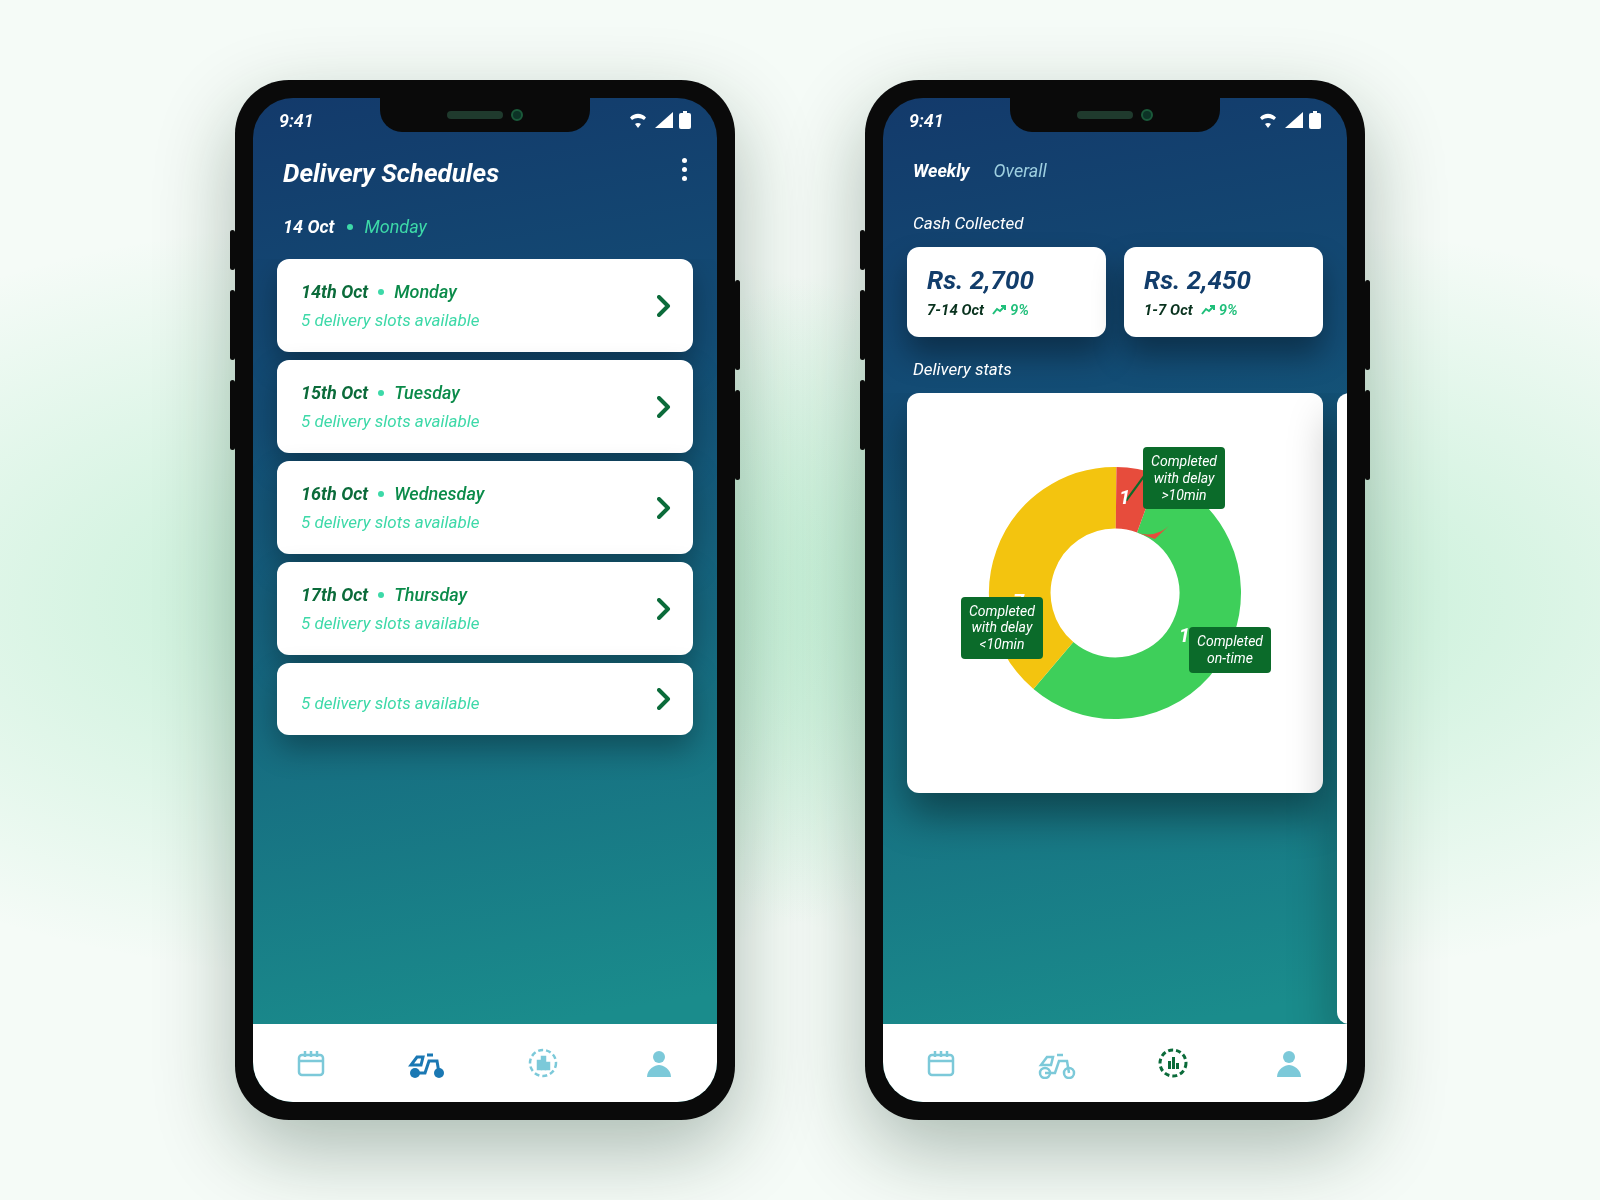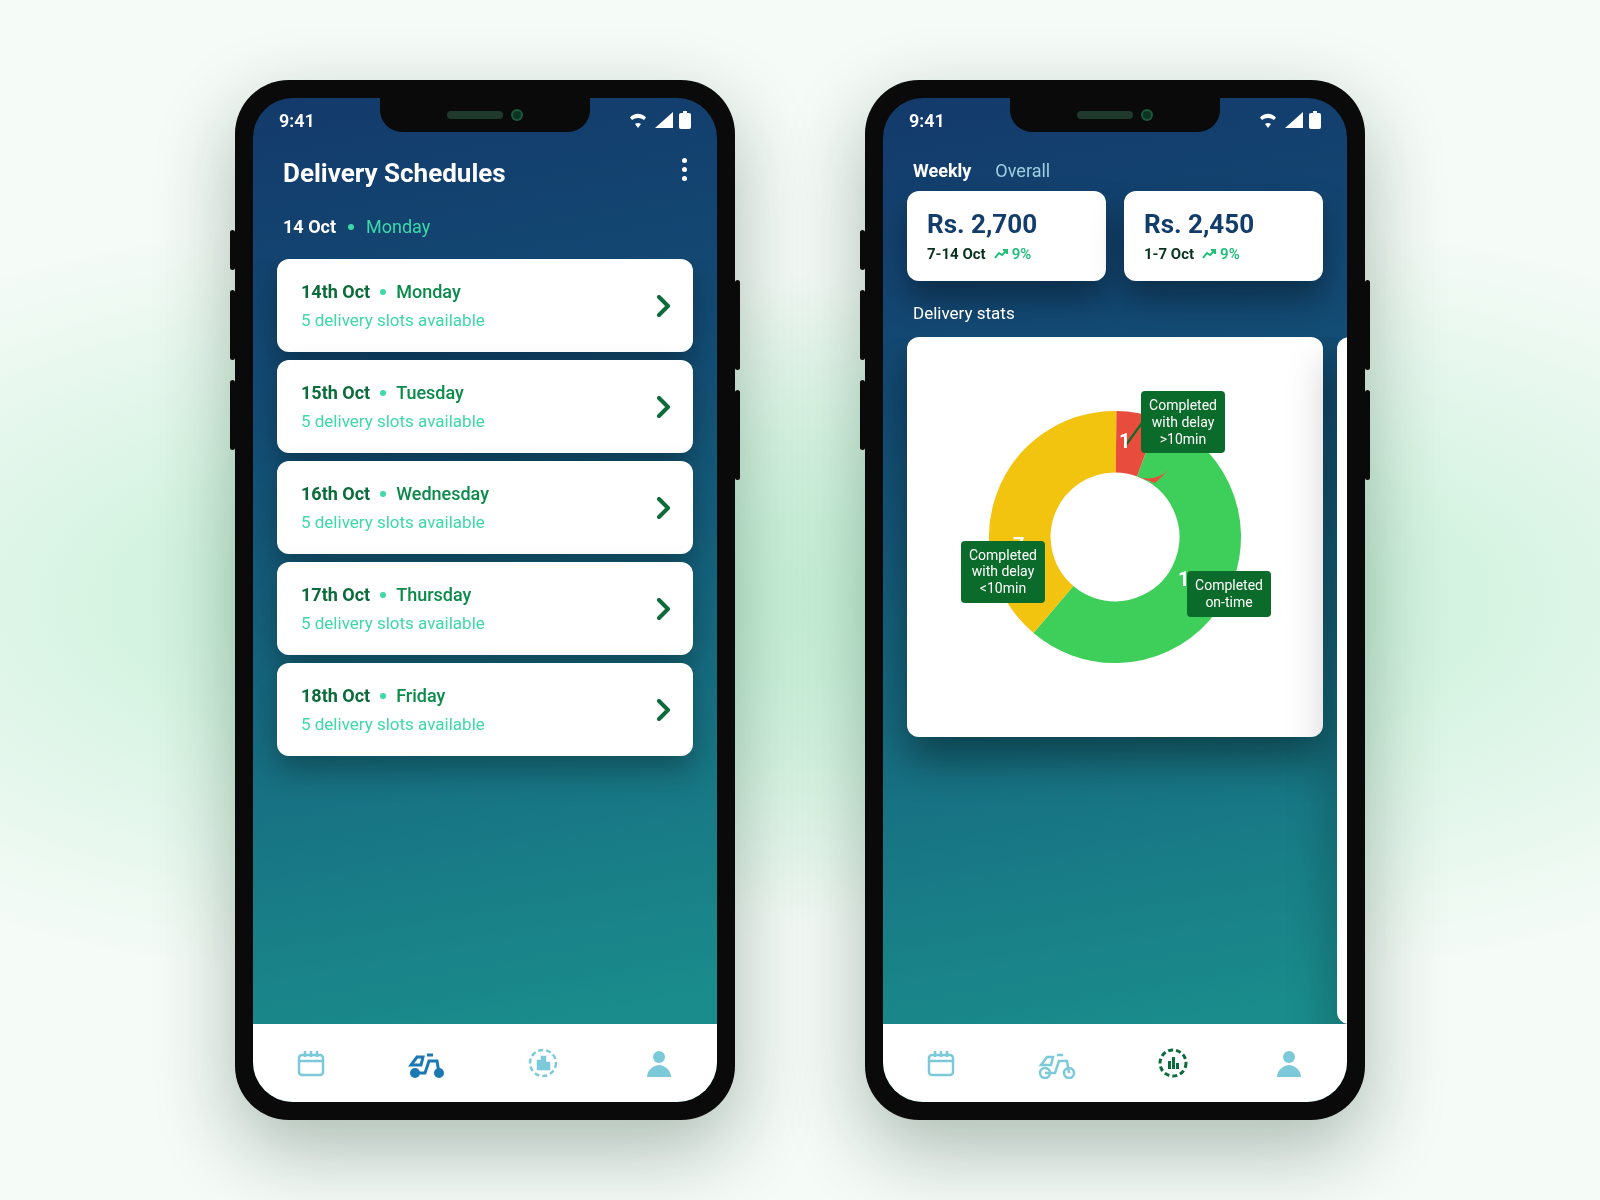--- a/index.html
+++ b/index.html
@@ -16,20 +16,21 @@
     gap: 130px;
   }
   .phone-frame {
     width: 500px;
     height: 1040px;
     background: #0a0a0a;
     border-radius: 54px;
     padding: 18px;
     position: relative;
     box-shadow: 0 30px 80px rgba(0,40,20,0.3);
+    font-style: italic;
   }
   .side-btn { position:absolute; background:#0a0a0a; border-radius:4px; }
   .side-btn.r1 { right:-5px; top:200px; width:5px; height:90px; }
   .side-btn.r2 { right:-5px; top:310px; width:5px; height:90px; }
   .side-btn.l1 { left:-5px; top:150px; width:5px; height:40px; }
   .side-btn.l2 { left:-5px; top:210px; width:5px; height:70px; }
   .side-btn.l3 { left:-5px; top:300px; width:5px; height:70px; }
   .screen {
     width: 100%;
     height: 100%;
@@ -216,25 +217,20 @@
           <span class="dot"></span>
           <span class="day">Thursday</span>
         </div>
         <div class="card-row2">5 delivery slots available</div>
         <svg class="chev" width="14" height="22" viewBox="0 0 14 22" fill="none" stroke="#0b6b3a" stroke-width="4" stroke-linecap="round" stroke-linejoin="round">
             <polyline points="2,2 11,11 2,20"></polyline>
           </svg>
       </div>
 
       <div class="card">
-        <div class="card-row1">
-          <span class="date">18th Oct</span>
-          <span class="dot"></span>
-          <span class="day">Friday</span>
-        </div>
         <div class="card-row2">5 delivery slots available</div>
         <svg class="chev" width="14" height="22" viewBox="0 0 14 22" fill="none" stroke="#0b6b3a" stroke-width="4" stroke-linecap="round" stroke-linejoin="round">
             <polyline points="2,2 11,11 2,20"></polyline>
           </svg>
       </div>
     </div>
     <div class="bottom-nav">
       <div class="nav-item">
         <svg width="32" height="32" viewBox="0 0 32 32" fill="none" stroke="#7cc9d9" stroke-width="2.5">
             <rect x="4" y="8" width="24" height="20" rx="3"></rect>
@@ -292,20 +288,21 @@
         <svg width="12" height="18" viewBox="0 0 12 18" fill="#fff">
             <rect x="0" y="2" width="12" height="16" rx="2"></rect>
             <rect x="4" y="0" width="4" height="3"></rect>
           </svg>
       </div>
     </div>
     <div class="tabs">
       <span class="active">Weekly</span>
       <span>Overall</span>
     </div>
+    <div class="section-label">Cash Collected</div>
     <div class="cash-cards">
       <div class="cash-card">
         <div class="cash-amount">Rs. 2,700</div>
         <div class="cash-sub">
           <span class="cash-range">7-14 Oct</span>
           <span class="cash-delta">
             <svg width="14" height="10" viewBox="0 0 14 10" fill="none" stroke="#1fbf7a" stroke-width="2">
                 <polyline points="1,9 5,4 8,6 13,1"></polyline>
                 <polyline points="9,1 13,1 13,5"></polyline>
               </svg>

